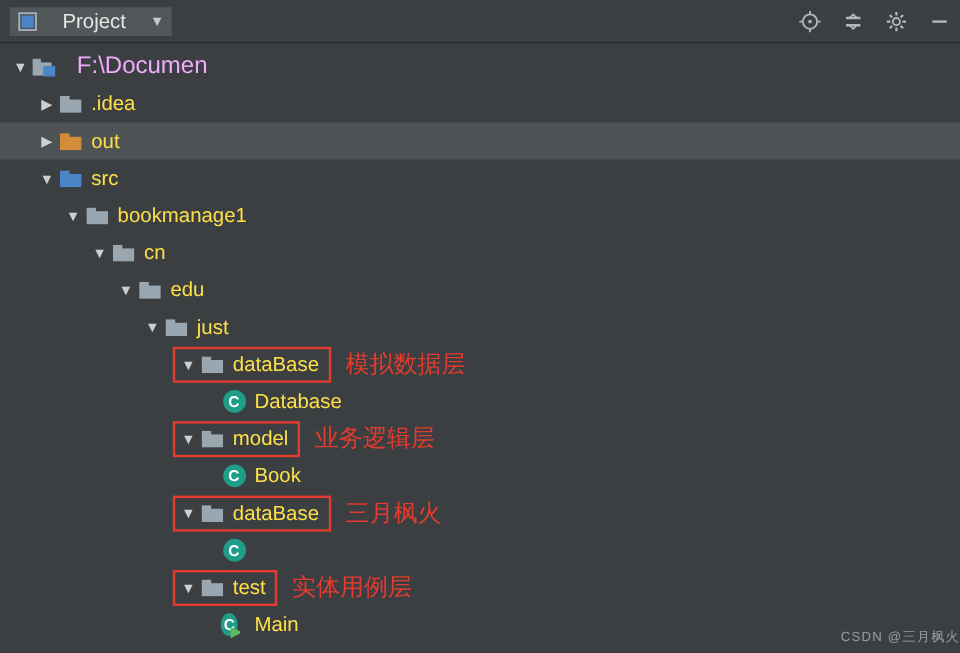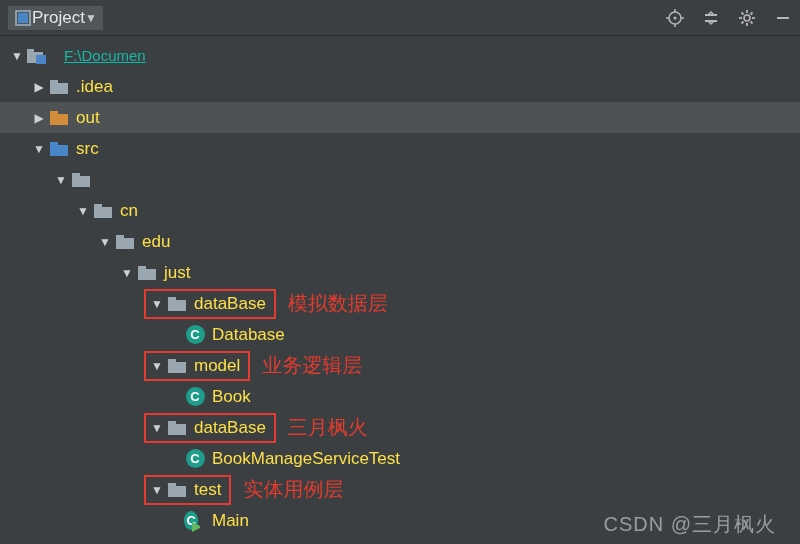--- a/index.html
+++ b/index.html
@@ -18,21 +18,21 @@
     background: #3b3f41;
     border-bottom: 1px solid #2b2b2b;
     display: flex;
     align-items: center;
     padding: 0 8px;
     justify-content: space-between;
   }
   .toolbar-left { display: flex; align-items: center; gap: 8px; }
   .toolbar-right { display: flex; align-items: center; gap: 18px; }
   .project-chip {
-    display: flex; align-items: center; gap: 0;
+    display: flex; align-items: center; gap: 20px;
     padding: 2px 6px;
     background: #515658;
     border-radius: 0;
     cursor: pointer;
   }
   .toolbar-icon { width: 18px; height: 18px; display:flex; align-items:center; justify-content:center; }
   .toolbar-label { color: #e6e6e6; font-size: 17px; }
   .dd-arrow { color: #c8c8c8; font-size: 12px; }
 
   .tree { padding-top: 4px; }
@@ -40,21 +40,21 @@
     display: flex; align-items: center;
     height: 31px;
     padding-left: 8px;
   }
   .row.sel { background: #4e5254; }
   .arrow { width: 18px; text-align: center; color: #cfcfcf; font-size: 12px; }
   .spacer { display:inline-block; }
   .ico { width: 22px; height: 22px; display:flex; align-items:center; justify-content:center; margin-right: 6px; }
   .name { color: #fde047; }
   .name.bold { color: #e9e9e9; font-weight: 600; }
-  .path { color: #14b8a6; margin-left: 10px; font-size: 15px; text-decoration: underline; }
+  .path { color: #f0abfc; margin-left: 10px; font-size: 20px; }
   .folder-dir svg rect.base { fill:#9aa7b0; }
   .folder-orange svg rect.base { fill:#d28c3a; }
   .folder-blue svg rect.base { fill:#4a86c7; }
 
   .class-circle {
     width: 19px; height: 19px; border-radius: 50%;
     background: #1e9e8a;
     color: #fff; font-weight: bold; font-size: 13px;
     display:flex; align-items:center; justify-content:center;
   }
@@ -68,24 +68,24 @@
     margin-left: 4px;
   }
   .annot-label {
     color: #e33b2e;
     font-size: 20px;
     margin-left: 12px;
   }
 
   .watermark {
     position: absolute;
-    right: 24px;
+    right: 0;
     bottom: 6px;
     color: rgba(230,230,230,0.55);
-    font-size: 20px;
+    font-size: 11px;
     letter-spacing: 1px;
   }
 
   svg { display:block; }
 </style>
 </head>
 <body>
 
 <div class="toolbar">
   <div class="toolbar-left">
@@ -194,20 +194,21 @@
 
   <div class="row">
     <span class="spacer" style="width:44px"></span>
     <span class="arrow">▼</span>
     <span class="ico folder-dir">
       <svg width="18" height="14">
           <rect class="base" x="0" y="3" width="18" height="11"></rect>
           <rect class="base" x="0" y="0" width="8" height="4"></rect>
         </svg>
     </span>
+    <span class="name">bookmanage1</span>
   </div>
 
   <div class="row">
     <span class="spacer" style="width:66px"></span>
     <span class="arrow">▼</span>
     <span class="ico folder-dir">
       <svg width="18" height="14">
           <rect class="base" x="0" y="3" width="18" height="11"></rect>
           <rect class="base" x="0" y="0" width="8" height="4"></rect>
         </svg>
@@ -298,21 +299,20 @@
       <span class="name">dataBase</span>
     </span>
     <span class="annot-label">三月枫火</span>
   </div>
 
   <div class="row">
     <span class="spacer" style="width:176px"></span>
     <span class="ico">
         <span class="class-circle">C</span>
       </span>
-    <span class="name">BookManageServiceTest</span>
   </div>
 
   <div class="row">
     <span class="spacer" style="width:132px"></span>
     <span class="annot-box">
       <span class="arrow">▼</span>
       <span class="ico folder-dir">
         <svg width="18" height="14">
             <rect class="base" x="0" y="3" width="18" height="11"></rect>
             <rect class="base" x="0" y="0" width="8" height="4"></rect>

